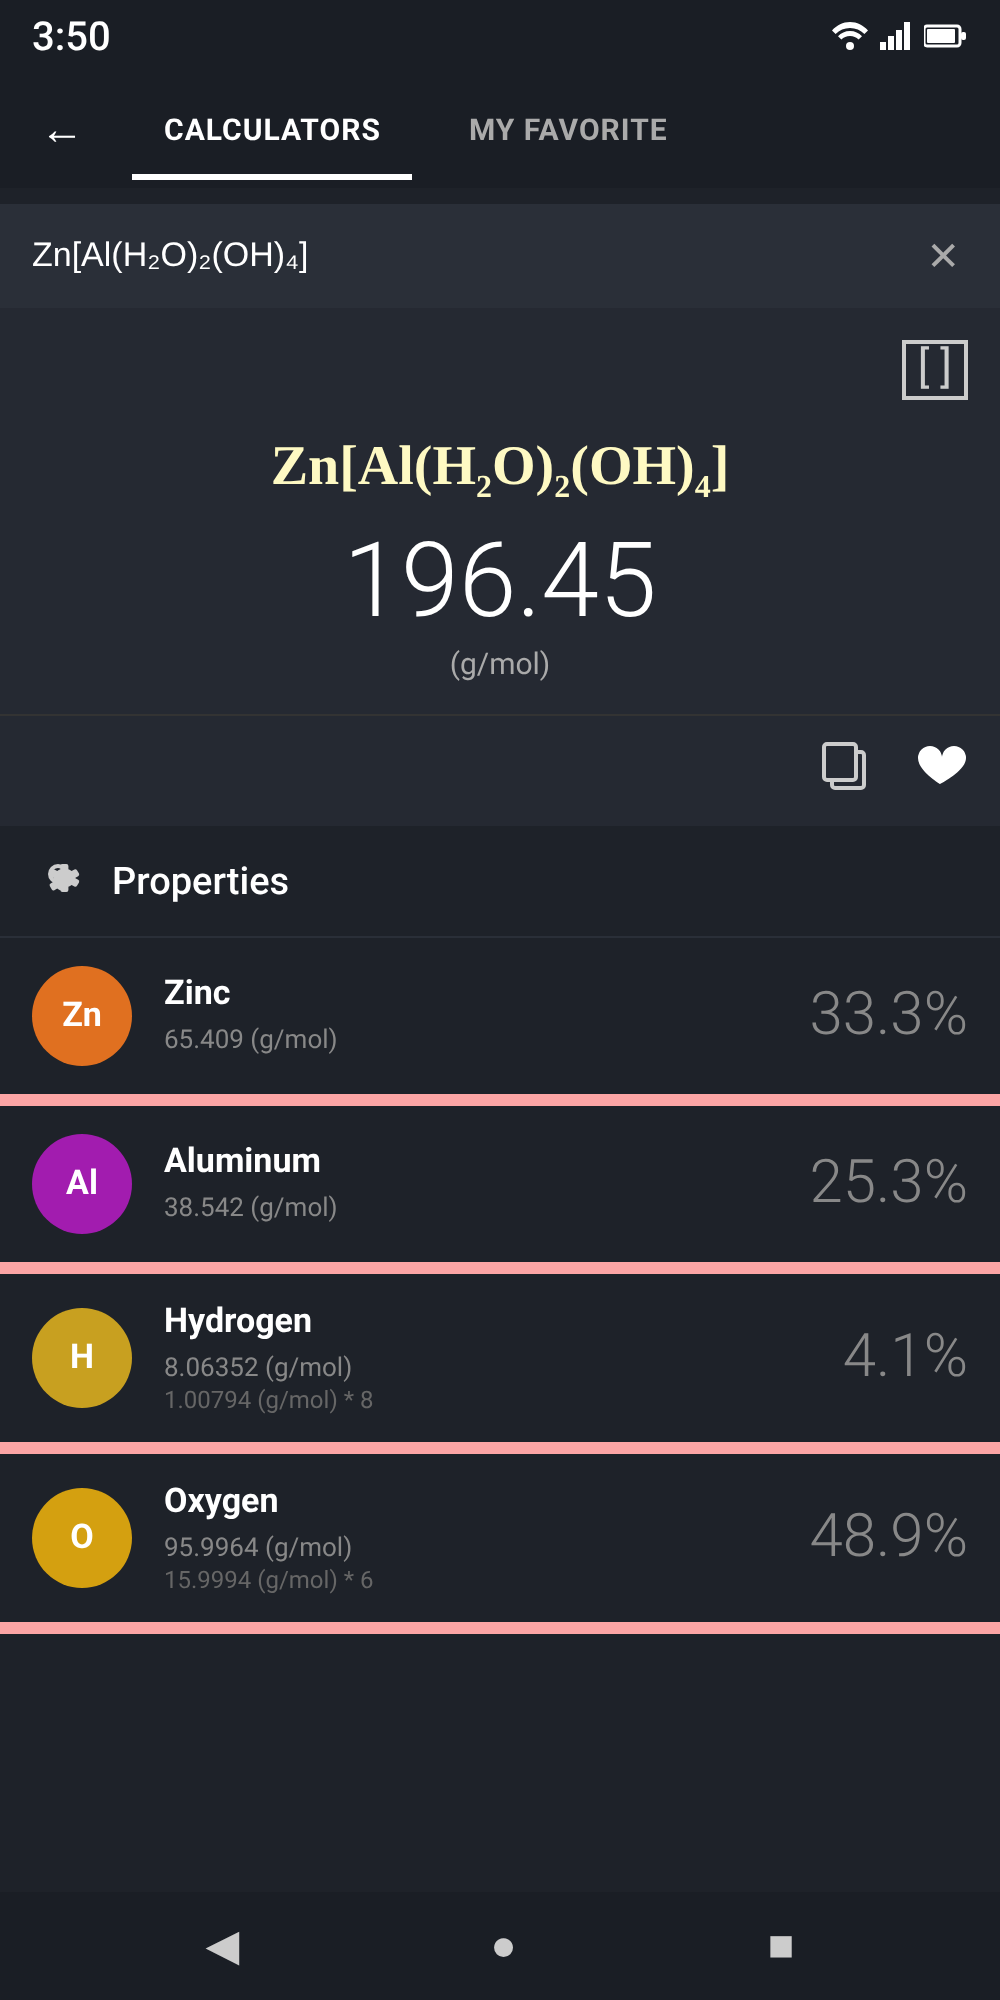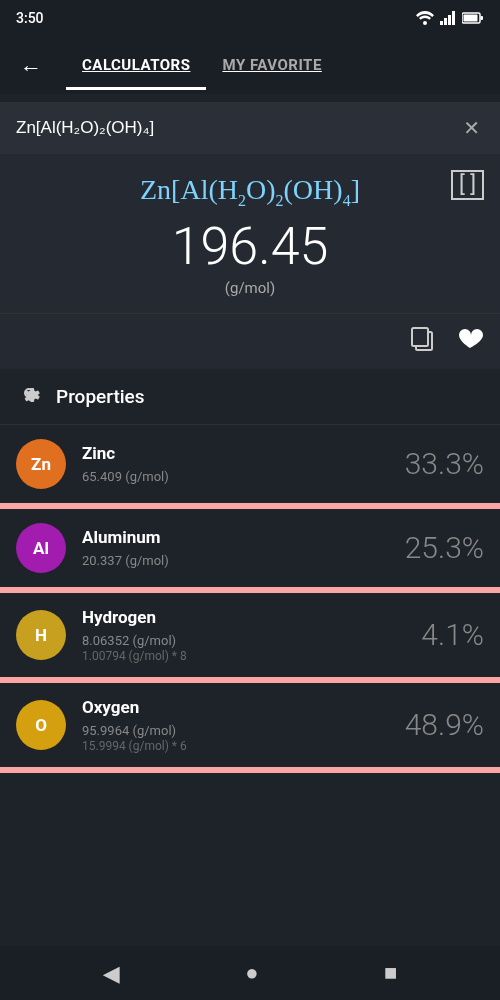--- a/index.html
+++ b/index.html
@@ -16,21 +16,21 @@
     
     .status-bar {
       background: #1a1e25;
       height: 36px;
       display: flex;
       align-items: center;
       justify-content: space-between;
       padding: 0 16px;
     }
     .status-time {
-      font-size: 14px;
+      font-size: 20px;
       font-weight: 500;
       color: #fff;
     }
     .status-icons {
       display: flex;
       align-items: center;
       gap: 6px;
     }
 
     
@@ -43,23 +43,22 @@
       gap: 16px;
     }
     .back-btn {
       color: #fff;
       font-size: 22px;
       cursor: pointer;
       padding: 4px 8px;
     }
     .nav-tabs {
       display: flex;
-      gap: 0;
+      gap: 12px;
       flex: 1;
-      text-decoration: underline;
     }
     .nav-tab {
       padding: 8px 16px;
       font-size: 15px;
       font-weight: 700;
       color: #aaa;
       cursor: pointer;
       position: relative;
       letter-spacing: 0.5px;
     }
@@ -113,24 +112,25 @@
       right: 16px;
       color: #ccc;
       font-size: 22px;
       cursor: pointer;
       border: 2px solid #ccc;
       padding: 2px 6px;
       line-height: 1;
     }
     .formula-text {
       font-size: 28px;
-      font-weight: 400;
-      color: #7dd3fc;
+      font-weight: 700;
+      color: #fef9c3;
       margin-bottom: 8px;
       font-family: serif;
+      margin-top: 44px;
     }
     .formula-text sub {
       font-size: 16px;
     }
     .molar-mass {
       font-size: 52px;
       font-weight: 300;
       color: #ffffff;
       line-height: 1.1;
     }
@@ -322,21 +322,21 @@
       <div class="element-info">
         <div class="element-name">Zinc</div>
         <div class="element-mass">65.409 (g/mol)</div>
       </div>
       <div class="element-percent">33.3%</div>
     </div>
     <div class="element-row">
       <div class="element-badge" style="background-color: #a21caf;">Al</div>
       <div class="element-info">
         <div class="element-name">Aluminum</div>
-        <div class="element-mass">20.337 (g/mol)</div>
+        <div class="element-mass">38.542 (g/mol)</div>
       </div>
       <div class="element-percent">25.3%</div>
     </div>
     <div class="element-row">
       <div class="element-badge" style="background-color: rgb(200, 160, 32);">H</div>
       <div class="element-info">
         <div class="element-name">Hydrogen</div>
         <div class="element-mass">8.06352 (g/mol)</div>
         <div class="element-sub">1.00794 (g/mol) * 8</div>
       </div>

